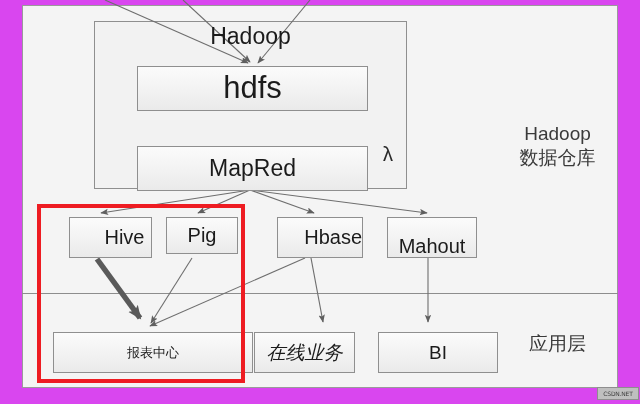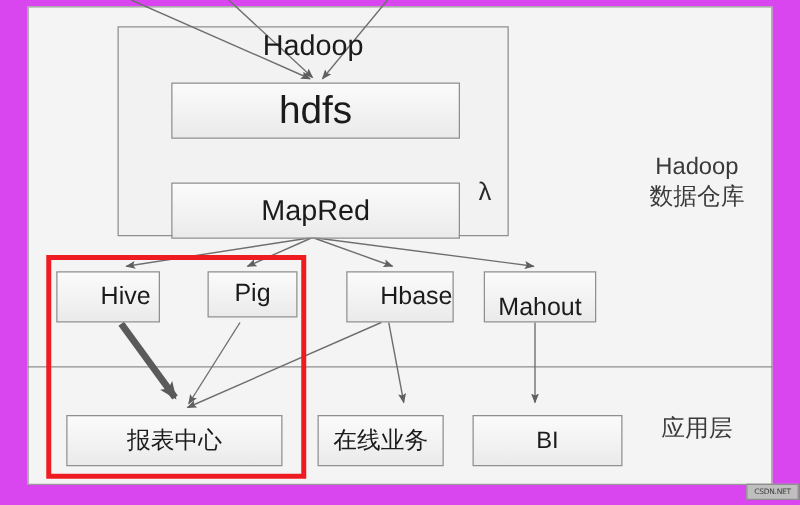--- a/index.html
+++ b/index.html
@@ -81,27 +81,27 @@
     text-align: center;
     font-size: 23px;
     color: #1b1b1b;
     z-index: 6;
     pointer-events: none;
   }
 
   .n-hdfs   { left: 137px; top: 66px;  width: 231px; height: 45px; font-size: 31px; }
   .n-mapred { left: 137px; top: 146px; width: 231px; height: 45px; font-size: 23px; }
 
-  .n-hive   { left: 45px;  top: 217px; width: 83px;  height: 41px; font-size: 20px; padding-left: 28px; }
+  .n-hive   { left: 69px;  top: 217px; width: 83px;  height: 41px; font-size: 20px; padding-left: 28px; }
   .n-pig    { left: 166px; top: 217px; width: 72px;  height: 37px; font-size: 20px; }
   .n-hbase  { left: 277px; top: 217px; width: 86px;  height: 41px; font-size: 20px; justify-content: flex-end; }
   .n-mahout { left: 387px; top: 217px; width: 90px;  height: 41px; font-size: 20px; align-items: flex-end; }
 
-  .n-report { left: 53px;  top: 332px; width: 173px; height: 41px; font-size: 19px; }
-  .n-online { left: 254px; top: 332px; width: 101px; height: 41px; font-size: 19px; }
+  .n-report { left: 53px;  top: 332px; width: 200px; height: 41px; font-size: 13px; }
+  .n-online { left: 254px; top: 332px; width: 101px; height: 41px; font-size: 19px; font-style: italic; }
   .n-bi     { left: 378px; top: 332px; width: 120px; height: 41px; font-size: 19px; }
 
   
   .red-highlight {
     position: absolute;
     left: 37px;
     top: 204px;
     width: 208px;
     height: 179px;
     box-sizing: border-box;

